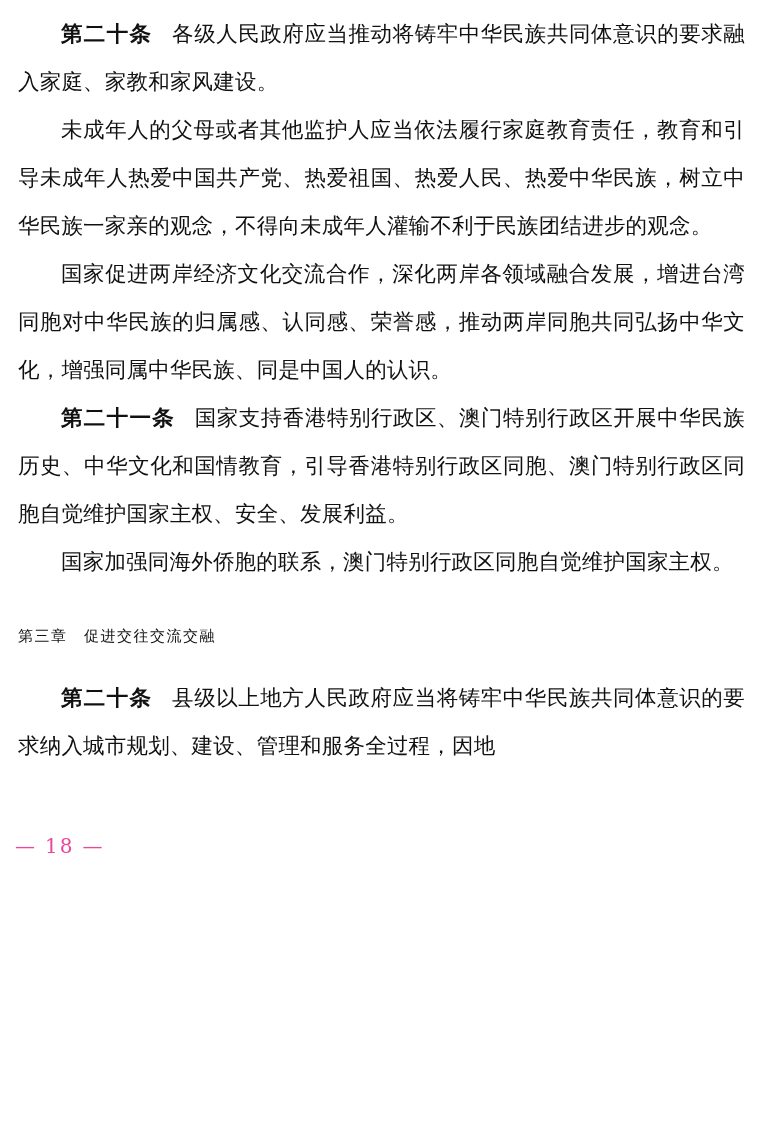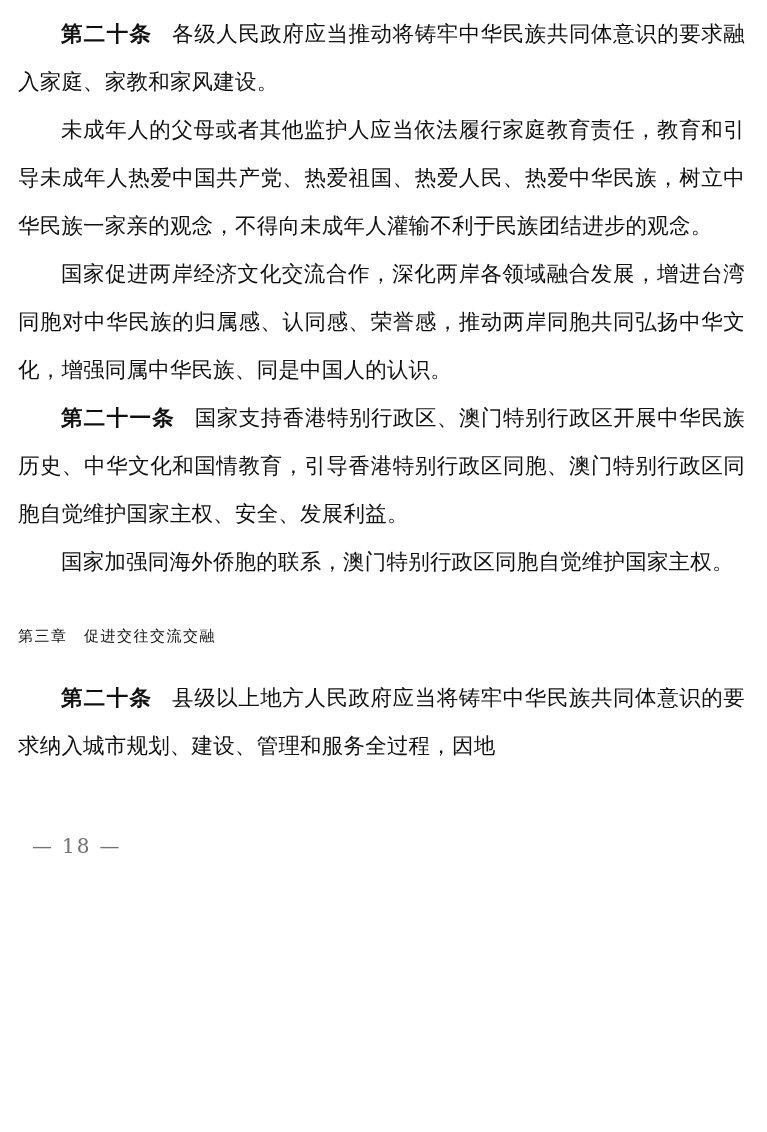--- a/index.html
+++ b/index.html
@@ -52,24 +52,24 @@
   }
   .chapter-heading .gap {
     display: inline-block;
     width: 1.1em;
   }
   .footer {
     position: absolute;
     left: 0;
     right: 0;
     bottom: 14px;
-    padding-left: 24px;
+    padding-left: 7px;
     font-size: 20px;
     letter-spacing: 2px;
-    color: #737373;
+    color: #ec4899;
   }
   .footer .dash {
     display: inline-block;
     padding: 0 8px;
   }
 </style>
 </head>
 <body>
 
 <div class="page">

